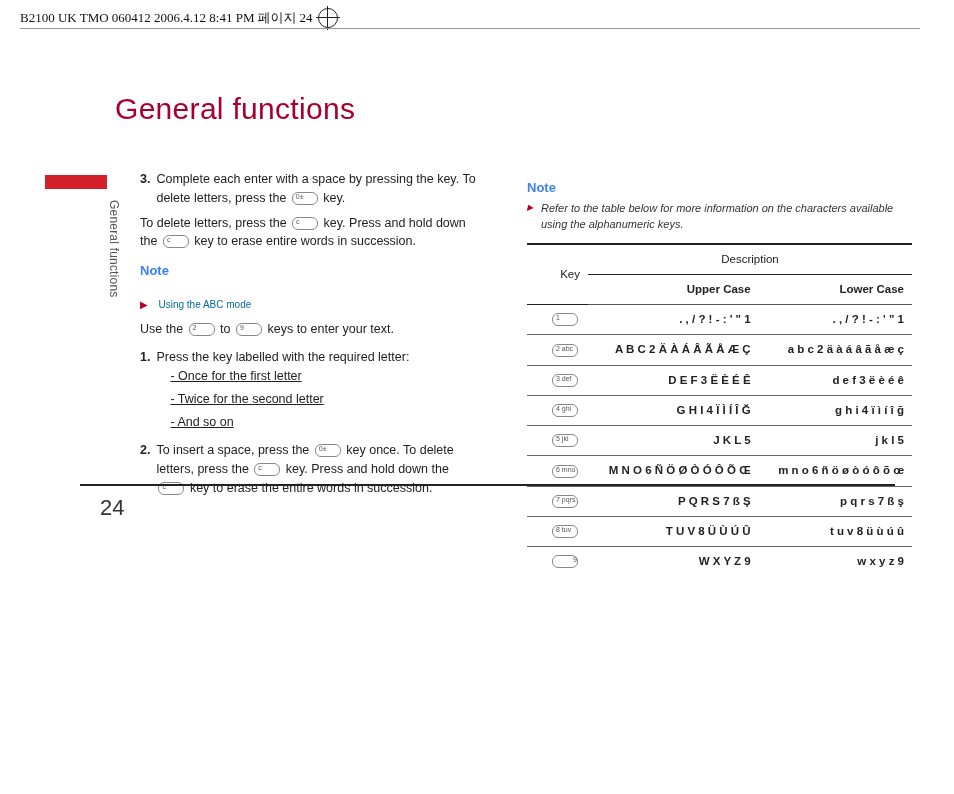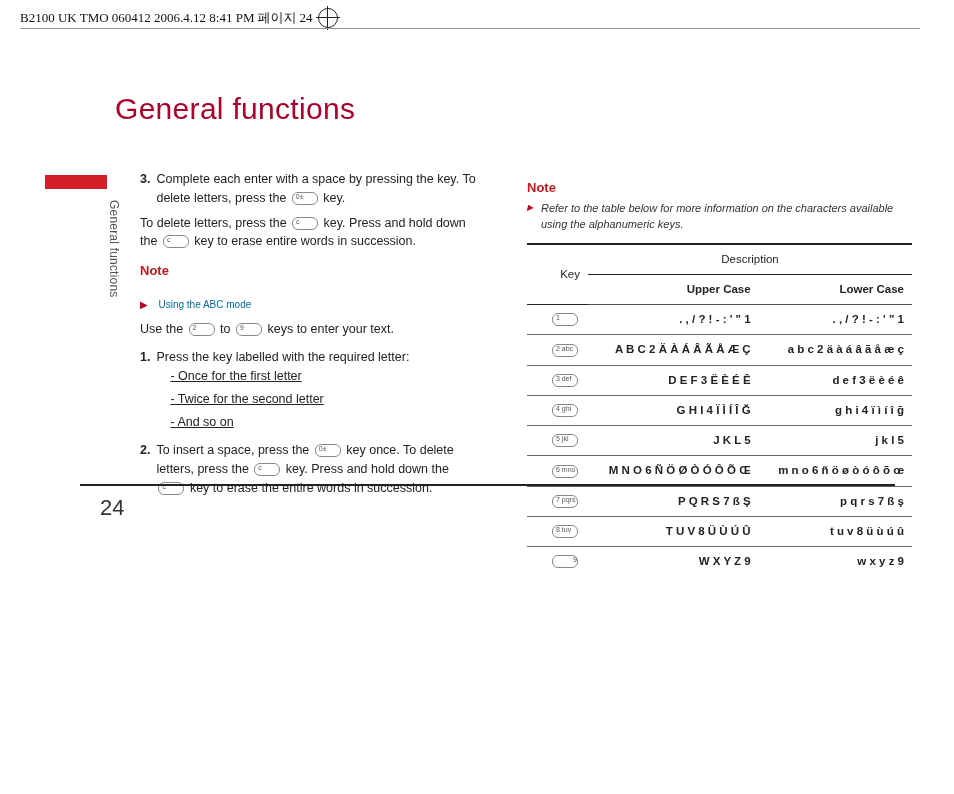--- a/index.html
+++ b/index.html
@@ -27,21 +27,21 @@
   .title{
     position:absolute;left:115px;top:92px;font-size:30px;font-weight:300;color:#a8002c;
     letter-spacing:.3px;font-family:"Helvetica Neue",Arial,sans-serif;
   }
   
   .colL{position:absolute;left:140px;top:170px;width:340px;font-size:12.5px;line-height:1.5;color:#222;}
   .colR{position:absolute;left:527px;top:170px;width:385px;font-size:12.5px;line-height:1.5;color:#222;}
   p{margin:0 0 10px 0;}
   .liN{display:flex;gap:6px;margin:0 0 6px 0;}
   .liN .n{font-weight:700;flex:0 0 auto;}
-  .note-h{color:#b91c1c;font-weight:700;margin:8px 0 2px 0;font-size:13px;}
+  .note-h{color:#3b82f6;font-weight:700;margin:8px 0 2px 0;font-size:13px;}
   .note-body{font-style:italic;font-size:11px;color:#333;margin-left:14px;position:relative;}
   .note-body:before{content:"▶";position:absolute;left:-14px;top:2px;font-size:8px;color:#b60025;}
   .sub-h{color:#0369a1;font-size:10px;margin:16px 0 8px 0;}
   .sub-h:before{content:"▶ ";font-size:10px;color:#b60025;letter-spacing:4px;}
   
   .key{
     display:inline-block;vertical-align:middle;width:24px;height:11px;
     border:1px solid #888;border-radius:6px;background:#fff;margin:0 2px;
     position:relative;
   }

